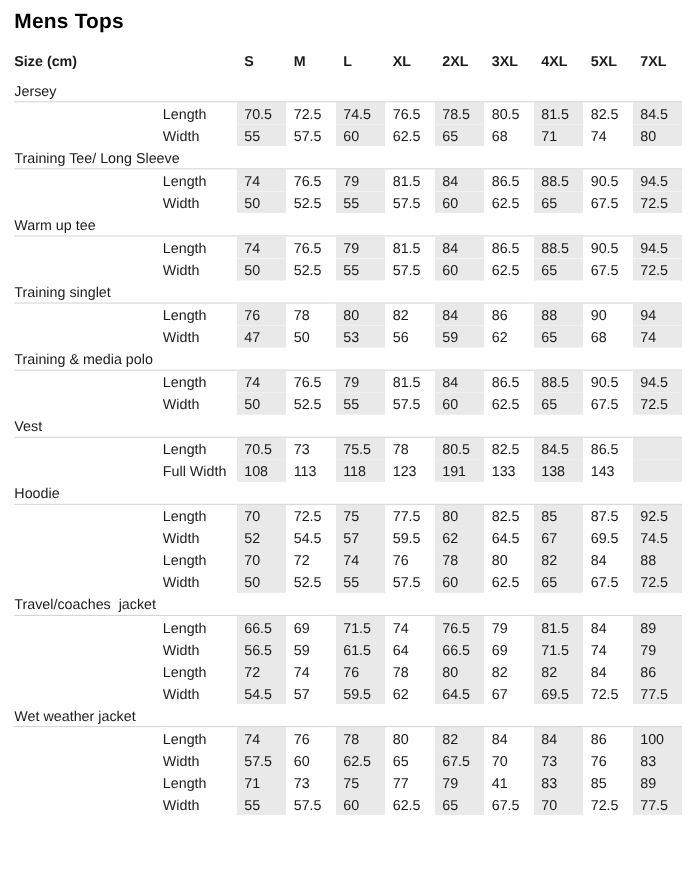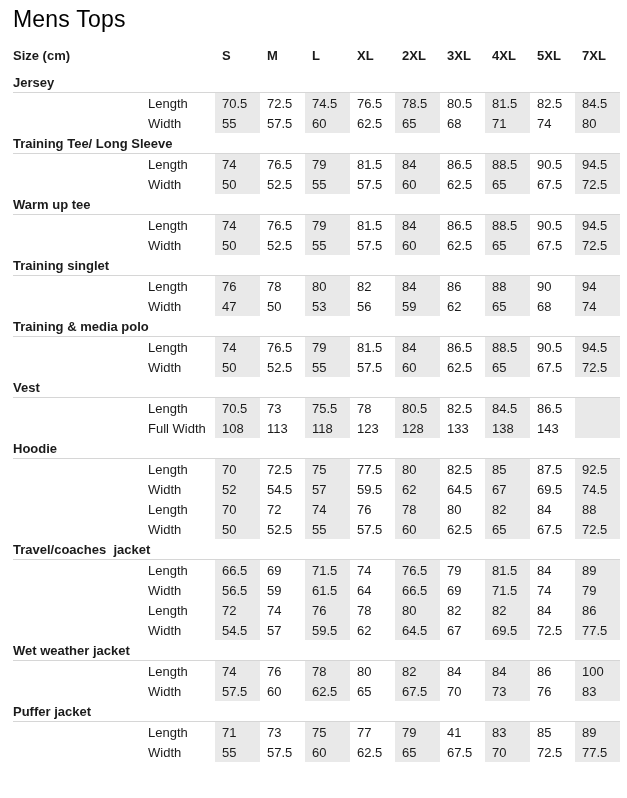--- a/index.html
+++ b/index.html
@@ -11,23 +11,23 @@
   html,body{margin:0;padding:0;overflow:hidden;}
   body{
     width:627px;height:798px;
     background:#ffffff;
     font-family:"Liberation Sans", sans-serif;
     color:var(--text);
   }
   .page{padding:6px 7px 0 13px;}
   h1.page-title{
     margin:0;
-    font-size:23px;
+    font-size:19px;
     line-height:27px;
-    font-weight:400;
+    font-weight:700;
     color:var(--title);
     letter-spacing:.2px;
   }
   table.size-chart{
     border-collapse:collapse;
     table-layout:fixed;
     width:607px;
     margin-top:10px;
   }
   th,td{
@@ -38,21 +38,21 @@
     overflow:hidden;
     white-space:pre;
   }
   tr.header-row th{
     font-weight:700;
     height:25px;
     padding-bottom:4px;
   }
   th.size-unit{padding-left:0;margin-left:24px;}
   td.category{
-    font-weight:700;
+    font-weight:400;
     height:20px;
     padding-left:0;
     border-bottom:1px solid var(--divider);
   }
   tr.measurement-row td{height:20px;}
   td.row-label{padding-left:0;}
   td.value.shaded{background:var(--shaded);}
 </style>
 </head>
 <body>
@@ -243,21 +243,21 @@
           <td class="value">86.5</td>
           <td class="value shaded"></td>
         </tr>
         <tr class="measurement-row">
           <td></td>
           <td class="row-label">Full Width</td>
           <td class="value shaded">108</td>
           <td class="value">113</td>
           <td class="value shaded">118</td>
           <td class="value">123</td>
-          <td class="value shaded">128</td>
+          <td class="value shaded">191</td>
           <td class="value">133</td>
           <td class="value shaded">138</td>
           <td class="value">143</td>
           <td class="value shaded"></td>
         </tr>
         <tr>
           <td colspan="11" class="category">Hoodie</td>
         </tr>
         <tr class="measurement-row">
           <td></td>
@@ -388,23 +388,20 @@
           <td class="value shaded">57.5</td>
           <td class="value">60</td>
           <td class="value shaded">62.5</td>
           <td class="value">65</td>
           <td class="value shaded">67.5</td>
           <td class="value">70</td>
           <td class="value shaded">73</td>
           <td class="value">76</td>
           <td class="value shaded">83</td>
         </tr>
-        <tr>
-          <td colspan="11" class="category">Puffer jacket</td>
-        </tr>
         <tr class="measurement-row">
           <td></td>
           <td class="row-label">Length</td>
           <td class="value shaded">71</td>
           <td class="value">73</td>
           <td class="value shaded">75</td>
           <td class="value">77</td>
           <td class="value shaded">79</td>
           <td class="value">41</td>
           <td class="value shaded">83</td>

